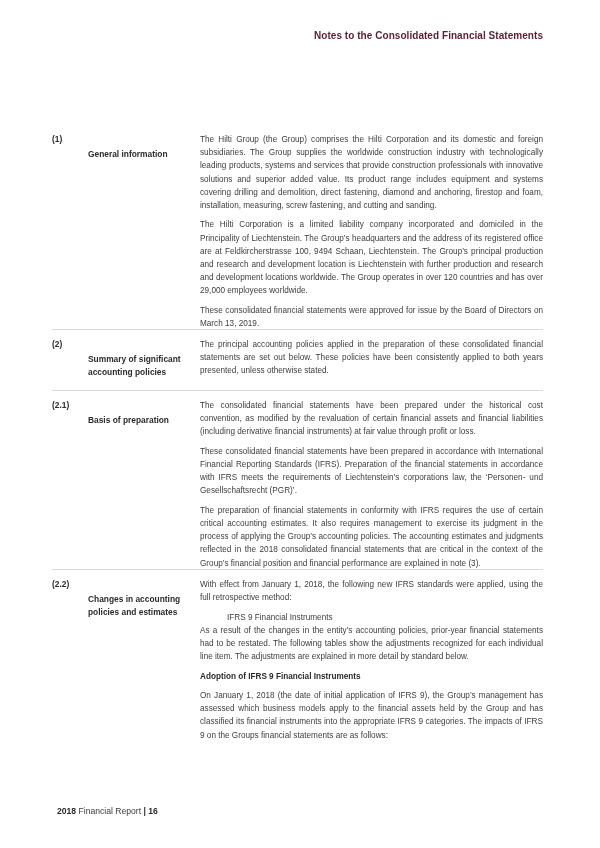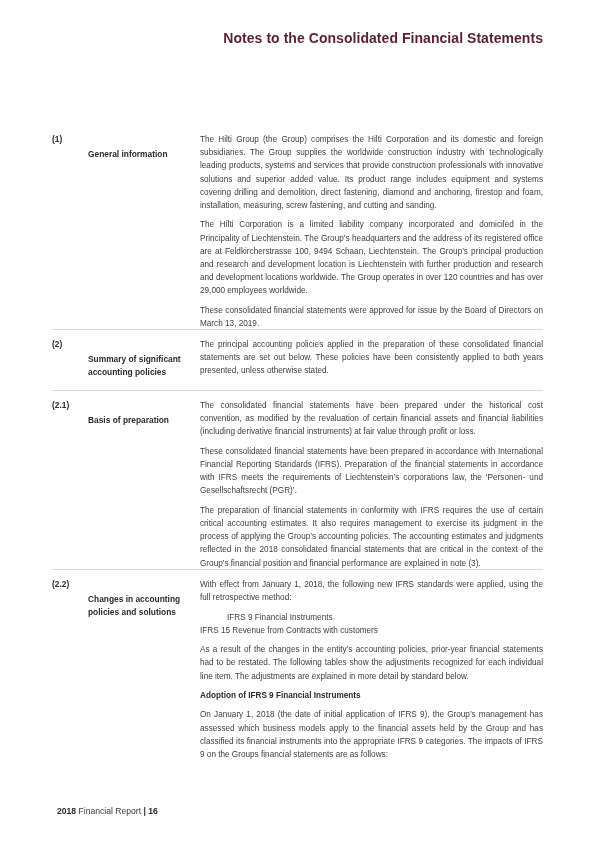--- a/index.html
+++ b/index.html
@@ -12,21 +12,21 @@
       height: 848px;
       position: relative;
       overflow: hidden;
       font-family: "Liberation Sans", sans-serif;
       color: #3a3a3a;
     }
     .page-header {
       position: absolute;
       top: 30px;
       right: 57px;
-      font-size: 14px;
+      font-size: 10px;
       font-weight: bold;
       color: #5b1f33;
       letter-spacing: 0.05px;
     }
     .section {
       position: absolute;
       left: 52px;
       width: 491px;
     }
     .section.with-rule {
@@ -117,25 +117,24 @@
       <p>The consolidated financial statements have been prepared under the historical cost convention, as modified by the revaluation of certain financial assets and financial liabilities (including derivative financial instruments) at fair value through profit or loss.</p>
       <p>These consolidated financial statements have been prepared in accordance with International Financial Reporting Standards (IFRS). Preparation of the financial statements in accordance with IFRS meets the requirements of Liechtenstein’s corporations law, the ‘Personen- und Gesellschaftsrecht (PGR)’.</p>
       <p>The preparation of financial statements in conformity with IFRS requires the use of certain critical accounting estimates. It also requires management to exercise its judgment in the process of applying the Group’s accounting policies. The accounting estimates and judgments reflected in the 2018 consolidated financial statements that are critical in the context of the Group’s financial position and financial performance are explained in note (3).</p>
     </div>
   </div>
 </div>
 
 <div class="section with-rule" style="top:569px;">
   <div style="position:absolute; top:8px; left:0; width:491px;">
     <div class="sec-num">(2.2)</div>
-    <div class="sec-title">Changes in accounting policies and solutions</div>
+    <div class="sec-title">Changes in accounting policies and estimates</div>
     <div class="sec-body">
       <p>With effect from January 1, 2018, the following new IFRS standards were applied, using the full retrospective method:</p>
       <p class="tight">IFRS 9 Financial Instruments</p>
-      <p>IFRS 15 Revenue from Contracts with customers</p>
       <p>As a result of the changes in the entity’s accounting policies, prior-year financial statements had to be restated. The following tables show the adjustments recognized for each individual line item. The adjustments are explained in more detail by standard below.</p>
       <p class="subhead">Adoption of IFRS 9 Financial Instruments</p>
       <p>On January 1, 2018 (the date of initial application of IFRS 9), the Group’s management has assessed which business models apply to the financial assets held by the Group and has classified its financial instruments into the appropriate IFRS 9 categories. The impacts of IFRS 9 on the Groups financial statements are as follows:</p>
     </div>
   </div>
 </div>
 
 <div class="footer">
   <b>2018</b>
   <span>Financial Report</span>

